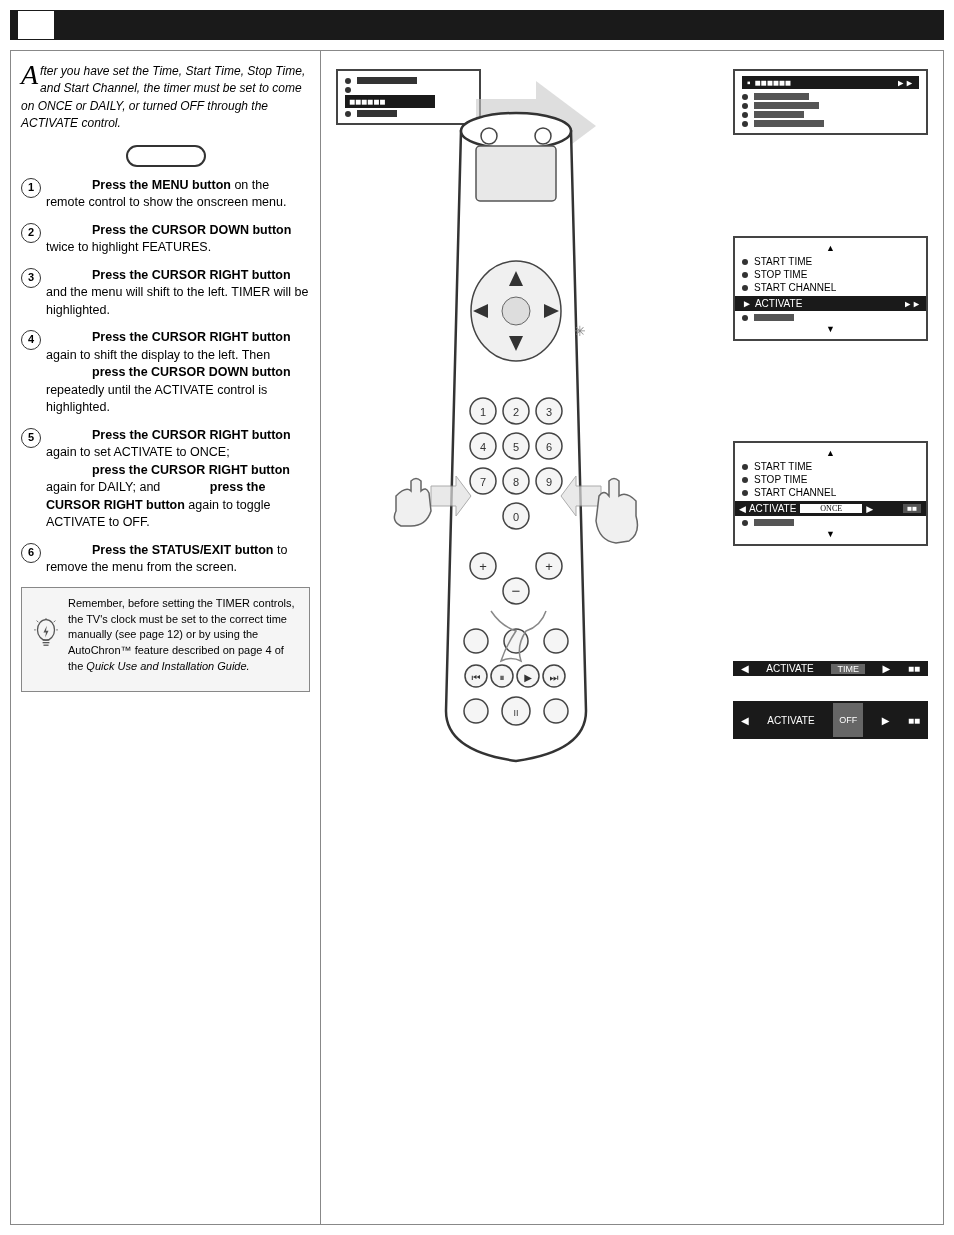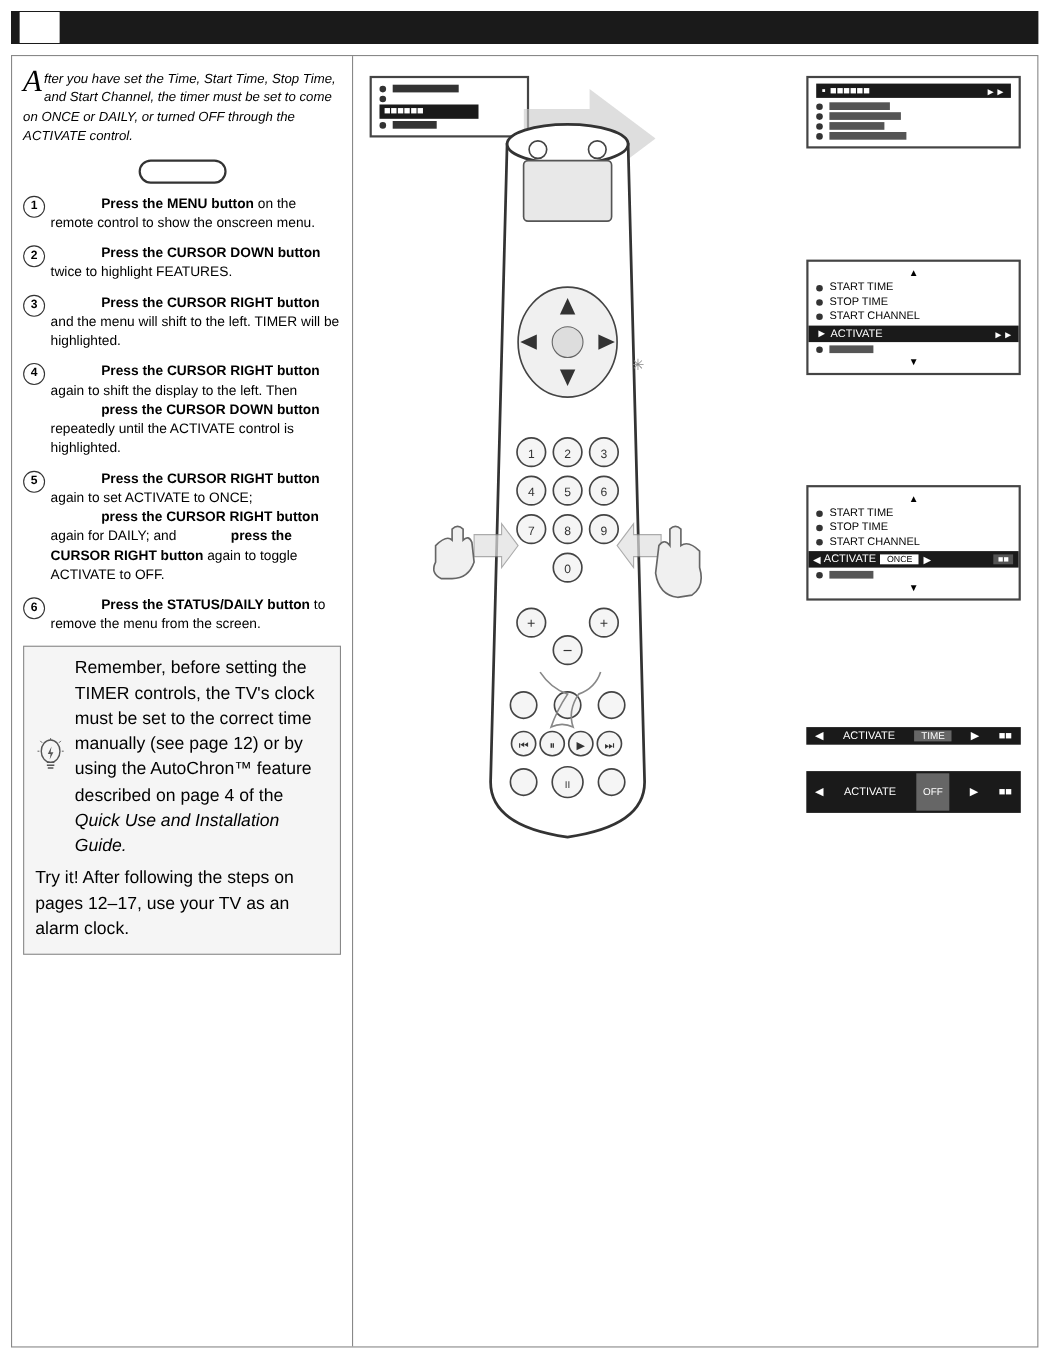--- a/index.html
+++ b/index.html
@@ -119,21 +119,21 @@
       align-items: center;
       margin-bottom: 6px;
     }
     .lightbulb-icon {
       width: 28px;
       height: 34px;
       margin-right: 8px;
       flex-shrink: 0;
     }
     .tip-text {
-      font-size: 16px;
+      font-size: 11px;
       line-height: 1.45;
     }
     .tip-text em {
       font-style: italic;
     }
 
     
     .right-panel {
       flex: 1;
       position: relative;
@@ -204,21 +204,21 @@
       <span class="step-text"><strong>Press the CURSOR RIGHT button</strong> again to shift the display to the left. Then <strong>press the CURSOR DOWN button</strong> repeatedly until the ACTIVATE control is highlighted.</span>
     </div>
 
     <div class="step">
       <span class="step-num">5</span>
       <span class="step-text"><strong>Press the CURSOR RIGHT button</strong> again to set ACTIVATE to ONCE; <strong>press the CURSOR RIGHT button</strong> again for DAILY; and <strong>press the CURSOR RIGHT button</strong> again to toggle ACTIVATE to OFF.</span>
     </div>
 
     <div class="step">
       <span class="step-num">6</span>
-      <span class="step-text"><strong>Press the STATUS/DAILY button</strong> to remove the menu from the screen.</span>
+      <span class="step-text"><strong>Press the STATUS/EXIT button</strong> to remove the menu from the screen.</span>
     </div>
 
 
     <div class="tip-box">
       <div class="tip-header">
 
         <svg class="lightbulb-icon" viewBox="0 0 28 40">
           <ellipse cx="14" cy="14" rx="10" ry="12" fill="none" stroke="#555" stroke-width="1.5"></ellipse>
           <line x1="10" y1="26" x2="18" y2="26" stroke="#555" stroke-width="1.5"></line>
           <line x1="10" y1="29" x2="18" y2="29" stroke="#555" stroke-width="1.5"></line>
@@ -226,21 +226,20 @@
           <line x1="14" y1="2" x2="14" y2="0" stroke="#555" stroke-width="1"></line>
           <line x1="5" y1="5" x2="3" y2="3" stroke="#555" stroke-width="1"></line>
           <line x1="23" y1="5" x2="25" y2="3" stroke="#555" stroke-width="1"></line>
           <line x1="2" y1="14" x2="0" y2="14" stroke="#555" stroke-width="1"></line>
           <line x1="26" y1="14" x2="28" y2="14" stroke="#555" stroke-width="1"></line>
 
           <path d="M15 9 L11 17 L14 17 L13 23 L17 15 L14 15 Z" fill="#555"></path>
         </svg>
         <span class="tip-text">Remember, before setting the TIMER controls, the TV's clock must be set to the correct time manually (see page 12) or by using the AutoChron™ feature described on page 4 of the <em>Quick Use and Installation Guide.</em></span>
       </div>
-      <div class="tip-text">Try it! After following the steps on pages 12–17, use your TV as an alarm clock.</div>
     </div>
 
   </div>
 
   <div class="right-panel">
 
     <div class="screen1" style="left:15px; top:18px; width:145px;">
       <div class="menu-item">
           <span class="dot"></span>
           <span style="height:7px;background:#333;display:inline-block;width:60px;"></span>
@@ -325,21 +324,21 @@
           <span class="dot"></span>
           <span style="font-size:10px;">STOP TIME</span>
         </div>
       <div class="menu-item">
           <span class="dot"></span>
           <span style="font-size:10px;">START CHANNEL</span>
         </div>
       <div style="background:#1a1a1a;color:#fff;padding:2px 5px;font-size:10px;display:flex;align-items:center;margin:2px -7px;padding-left:4px;">
         <span style="font-size:9px;">◀</span>
           <span style="margin-left:3px;">ACTIVATE</span>
-          <span style="margin:0 4px;font-size:8px;background:#fff;color:#000;padding:0 6px;">ONCE</span>
+          <span style="margin:0 4px;font-size:8px;background:#fff;color:#000;padding:0 20px;font-family:Liberation Serif, serif;">ONCE</span>
           <span style="font-size:9px;">▶</span>
           <span style="margin-left:auto;font-size:8px;background:#555;color:#fff;padding:0 4px;">■■</span>
       </div>
       <div class="menu-item">
           <span class="dot"></span>
           <span style="height:7px;background:#555;display:inline-block;width:40px;"></span>
         </div>
       <div style="text-align:center;font-size:9px;margin-top:2px;">▼</div>
     </div>
 

